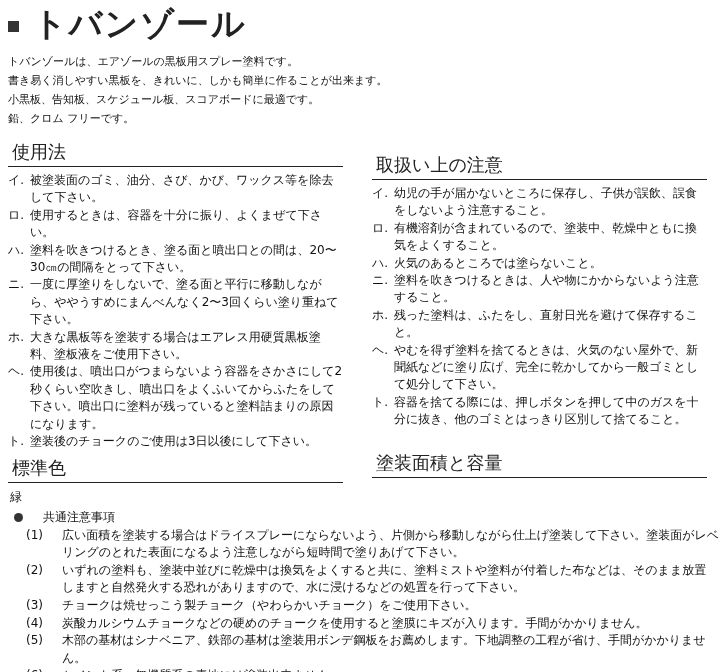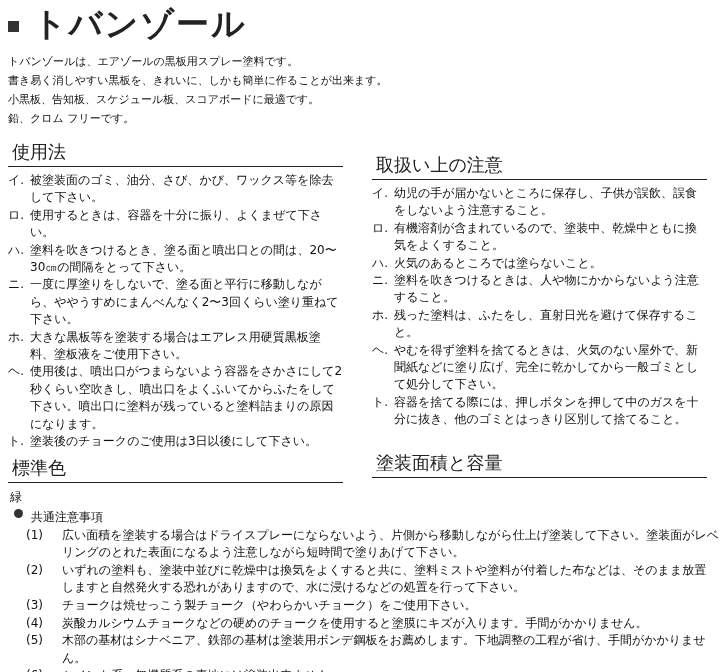--- a/index.html
+++ b/index.html
@@ -36,21 +36,21 @@
   .list { font-size: 12px; line-height: 17.4px; }
   .item { display: flex; }
   .item .mark { width: 22px; flex: none; }
   .item .txt { flex: 1; }
   .plain { font-size: 12px; line-height: 18px; padding-left: 2px; }
 
   .common {
     position: absolute; left: 8px; top: 509px; width: 712px;
     font-size: 12px; line-height: 17.6px;
   }
-  .common-head { display: flex; align-items: flex-start; }
+  .common-head { display: flex; align-items: center; gap: 12px; }
   .dot { width: 9px; height: 9px; border-radius: 50%; background: #333; margin: 0 8px 0 6px; }
   .c-item { display: flex; padding-left: 18px; }
   .c-item .num { width: 36px; flex: none; }
   .c-item .txt { flex: 1; white-space: pre-line; }
 </style>
 </head>
 <body>
 
 <div class="title">
   <span class="title-bullet"></span>

